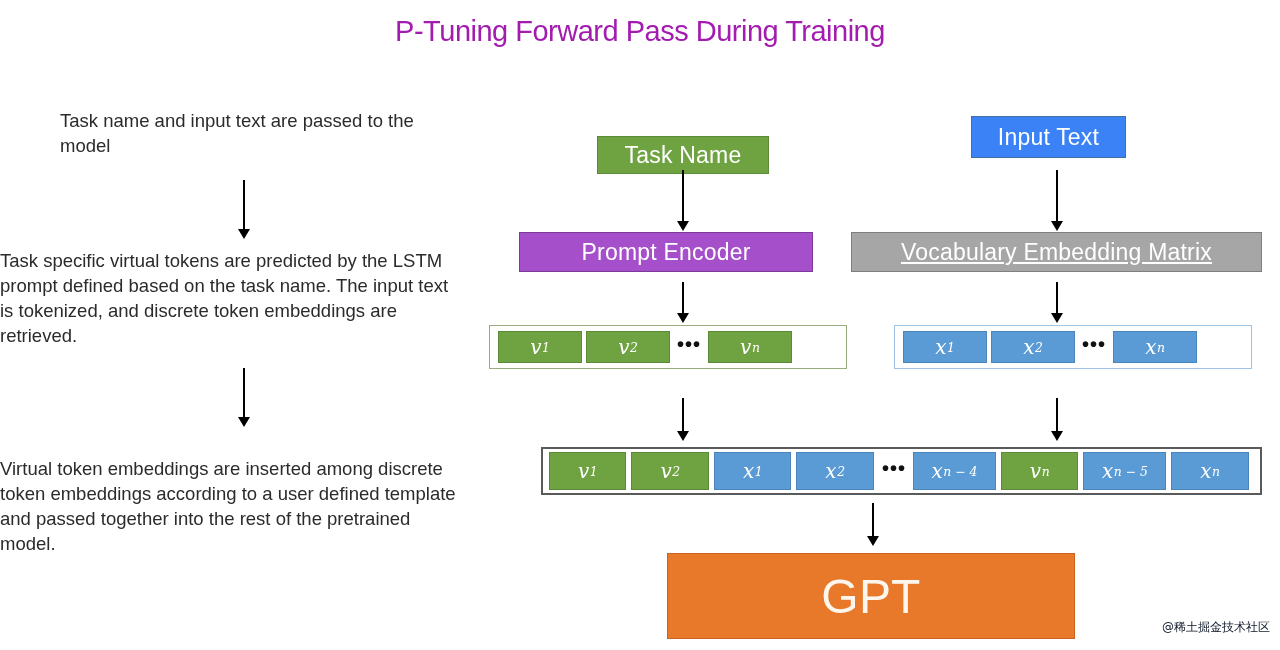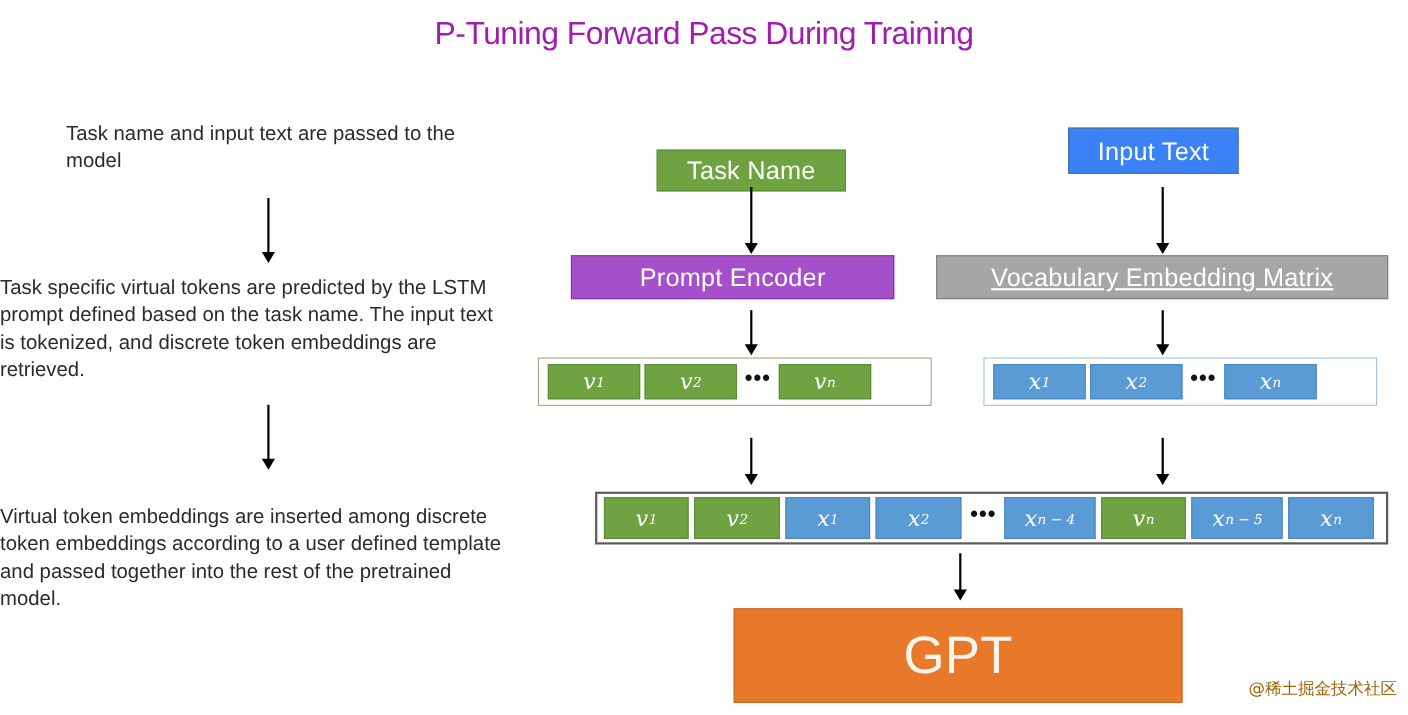--- a/index.html
+++ b/index.html
@@ -163,22 +163,22 @@
 
   
   .w-reg  { width: 84px; }
   .w-wide { width: 90px; }
 
   
   #watermark {
     position: absolute;
     right: 10px;
     bottom: 14px;
-    font-size: 15px;
-    color: #a16207;
+    font-size: 12px;
+    color: #0f172a;
     white-space: nowrap;
     font-family: "DejaVu Sans", sans-serif;
   }
 </style>
 </head>
 <body>
 
 <div id="canvas">
 
   <div id="title">P-Tuning Forward Pass During Training</div>

